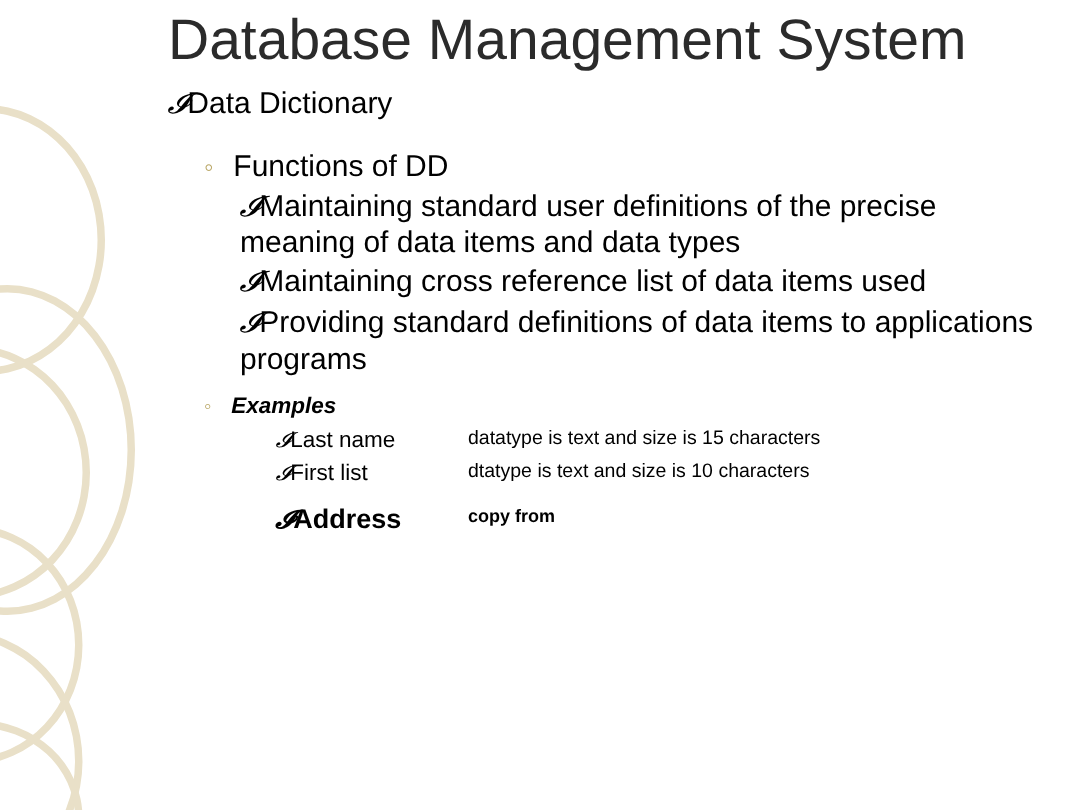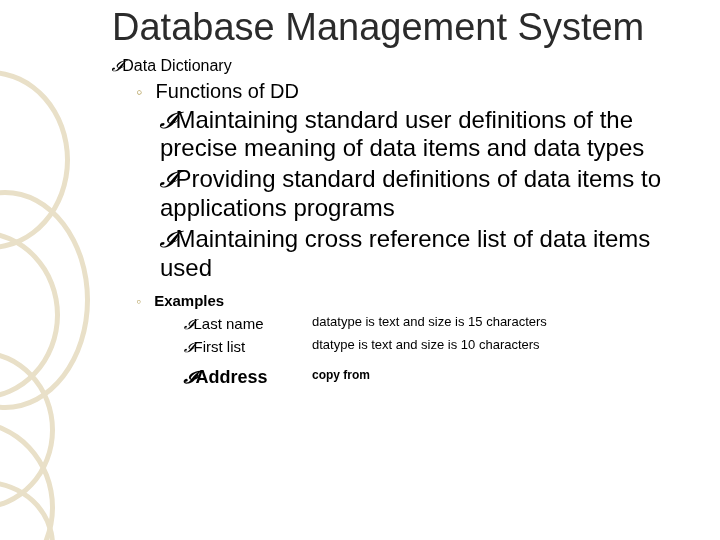--- a/index.html
+++ b/index.html
@@ -64,42 +64,43 @@
     margin-right: 2px;
   }
   .open-mark {
     font-family: Georgia, 'Times New Roman', serif;
     font-size: 18px;
     color: #bba96a;
     display: inline-block;
     width: 14px;
   }
   .lvl1 {
-    font-size: 16px;
+    font-size: 20px;
     line-height: 1.3;
     margin-top: 4px;
   }
   .lvl2 {
     font-size: 20px;
     line-height: 1.25;
     padding-left: 24px;
-    margin-top: 2px;
+    margin-top: 16px;
   }
   .lvl3 {
-    font-size: 24px;
+    font-size: 20px;
     line-height: 1.2;
     padding-left: 48px;
     margin-top: 2px;
   }
   .sec2 .lvl2b {
     font-size: 15px;
     font-weight: 700;
     padding-left: 24px;
     margin-top: 10px;
     margin-bottom: 4px;
+    font-style: italic;
   }
   .sec2 .lvl3b {
     font-size: 20px;
     padding-left: 48px;
     margin-top: 4px;
   }
   .sec2 .lvl4 {
     font-size: 15px;
     padding-left: 72px;
     line-height: 1.3;
@@ -150,24 +151,24 @@
 
       <div class="lvl2">
         <span class="open-mark">◦</span>
         <span>Functions of DD</span>
       </div>
 
       <div class="lvl3">
         <span class="glyph">𝓘</span><span>Maintaining standard user definitions of the precise meaning of data items and data types</span>
       </div>
       <div class="lvl3">
+        <span class="glyph">𝓘</span><span>Maintaining cross reference list of data items used</span>
+      </div>
+      <div class="lvl3">
         <span class="glyph">𝓘</span><span>Providing standard definitions of data items to applications programs</span>
-      </div>
-      <div class="lvl3">
-        <span class="glyph">𝓘</span><span>Maintaining cross reference list of data items used</span>
       </div>
 
       <div class="sec2">
         <div class="lvl2b">
           <span class="open-mark" style="font-size:14px">◦</span>
           <span>Examples</span>
         </div>
 
 
         <div class="lvl4">

